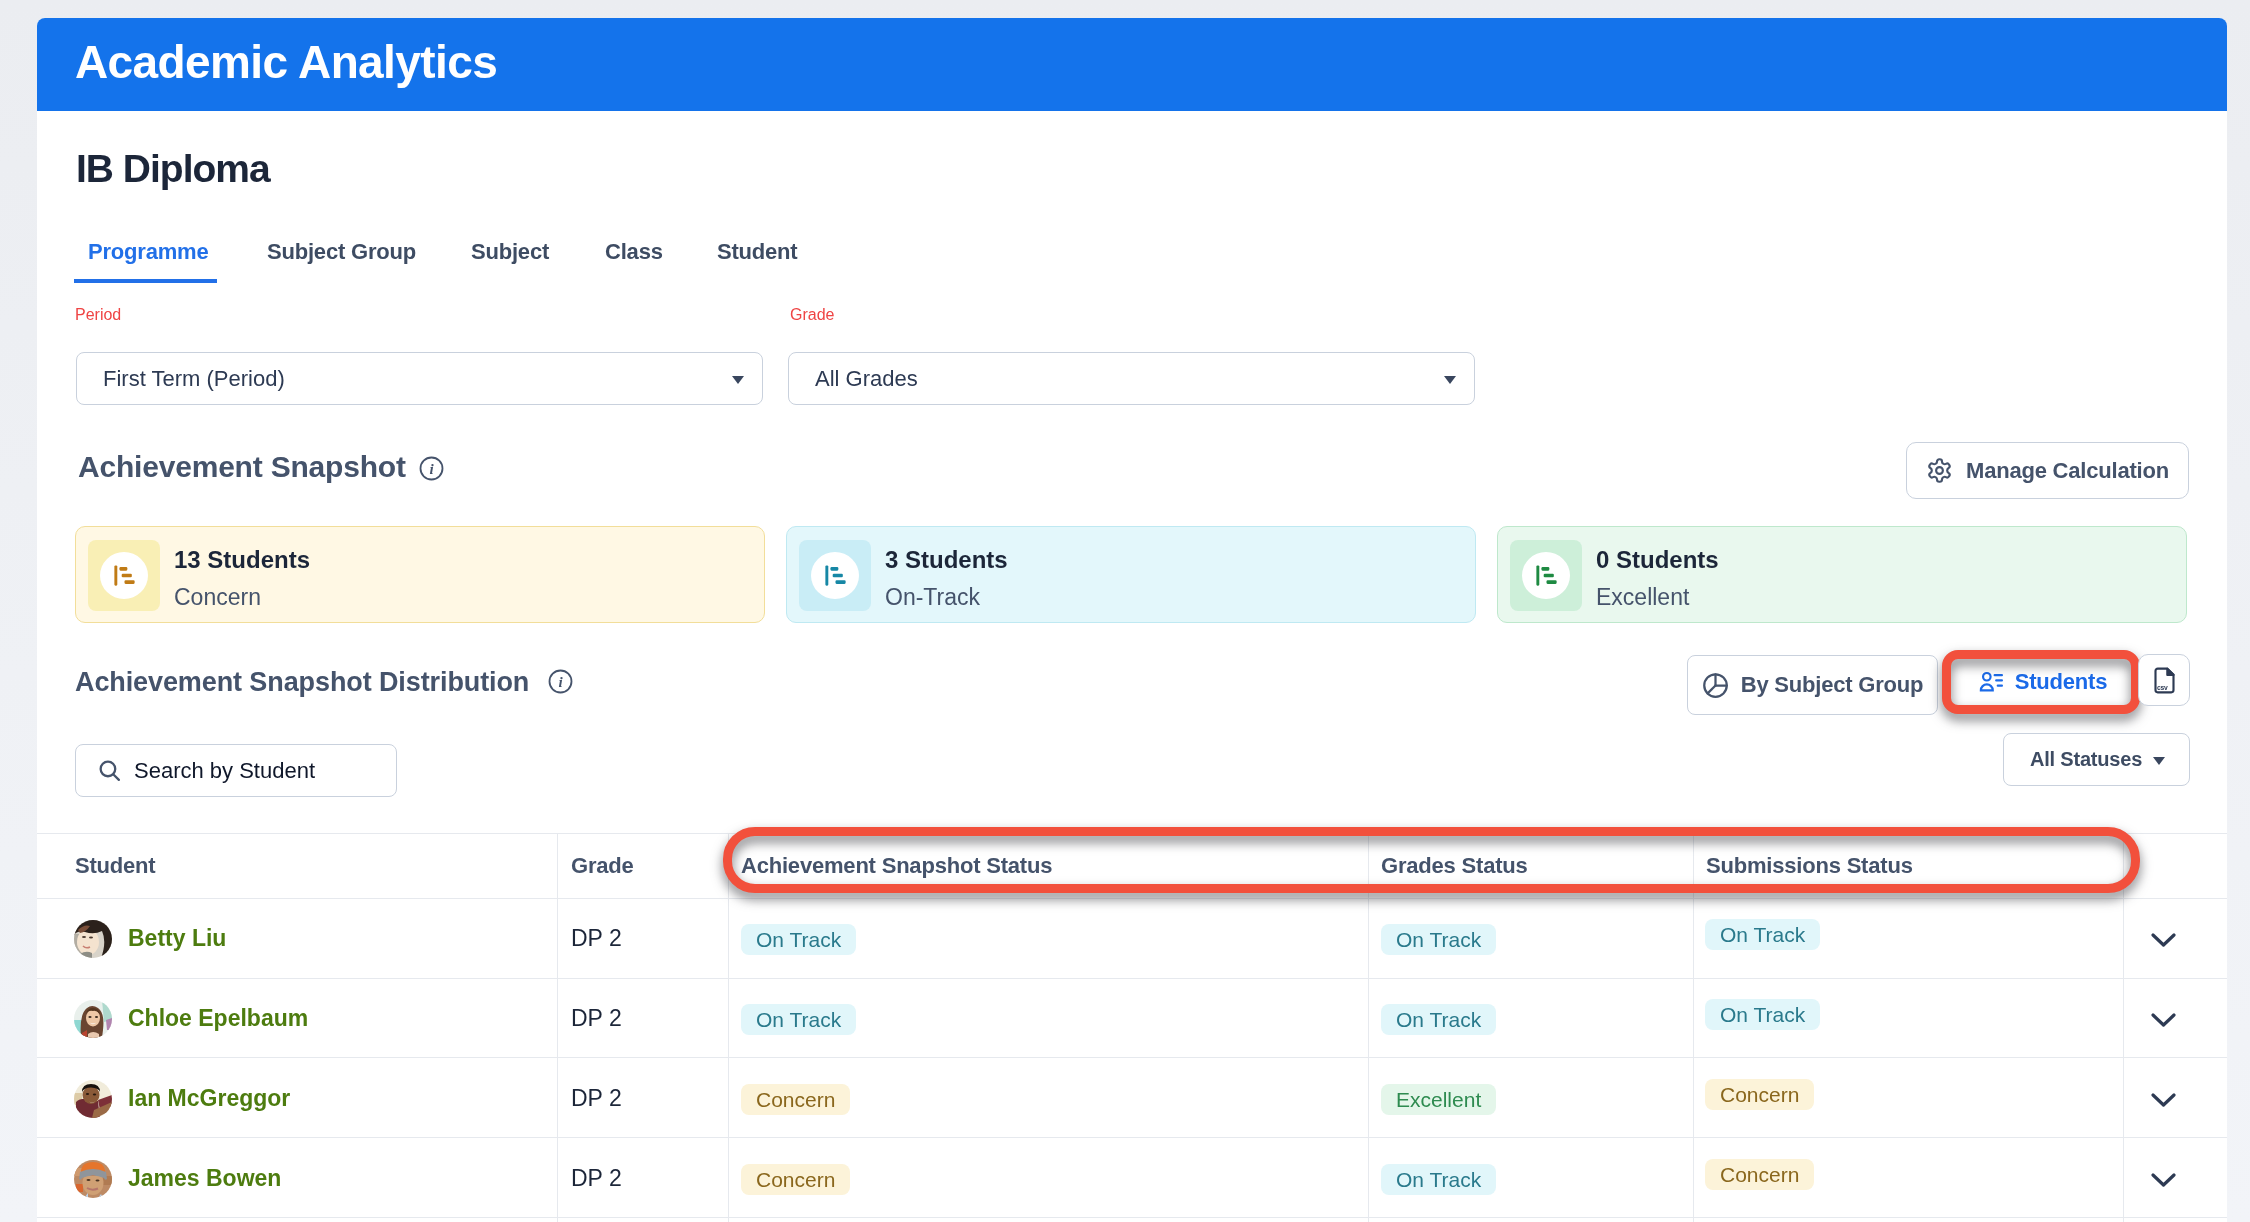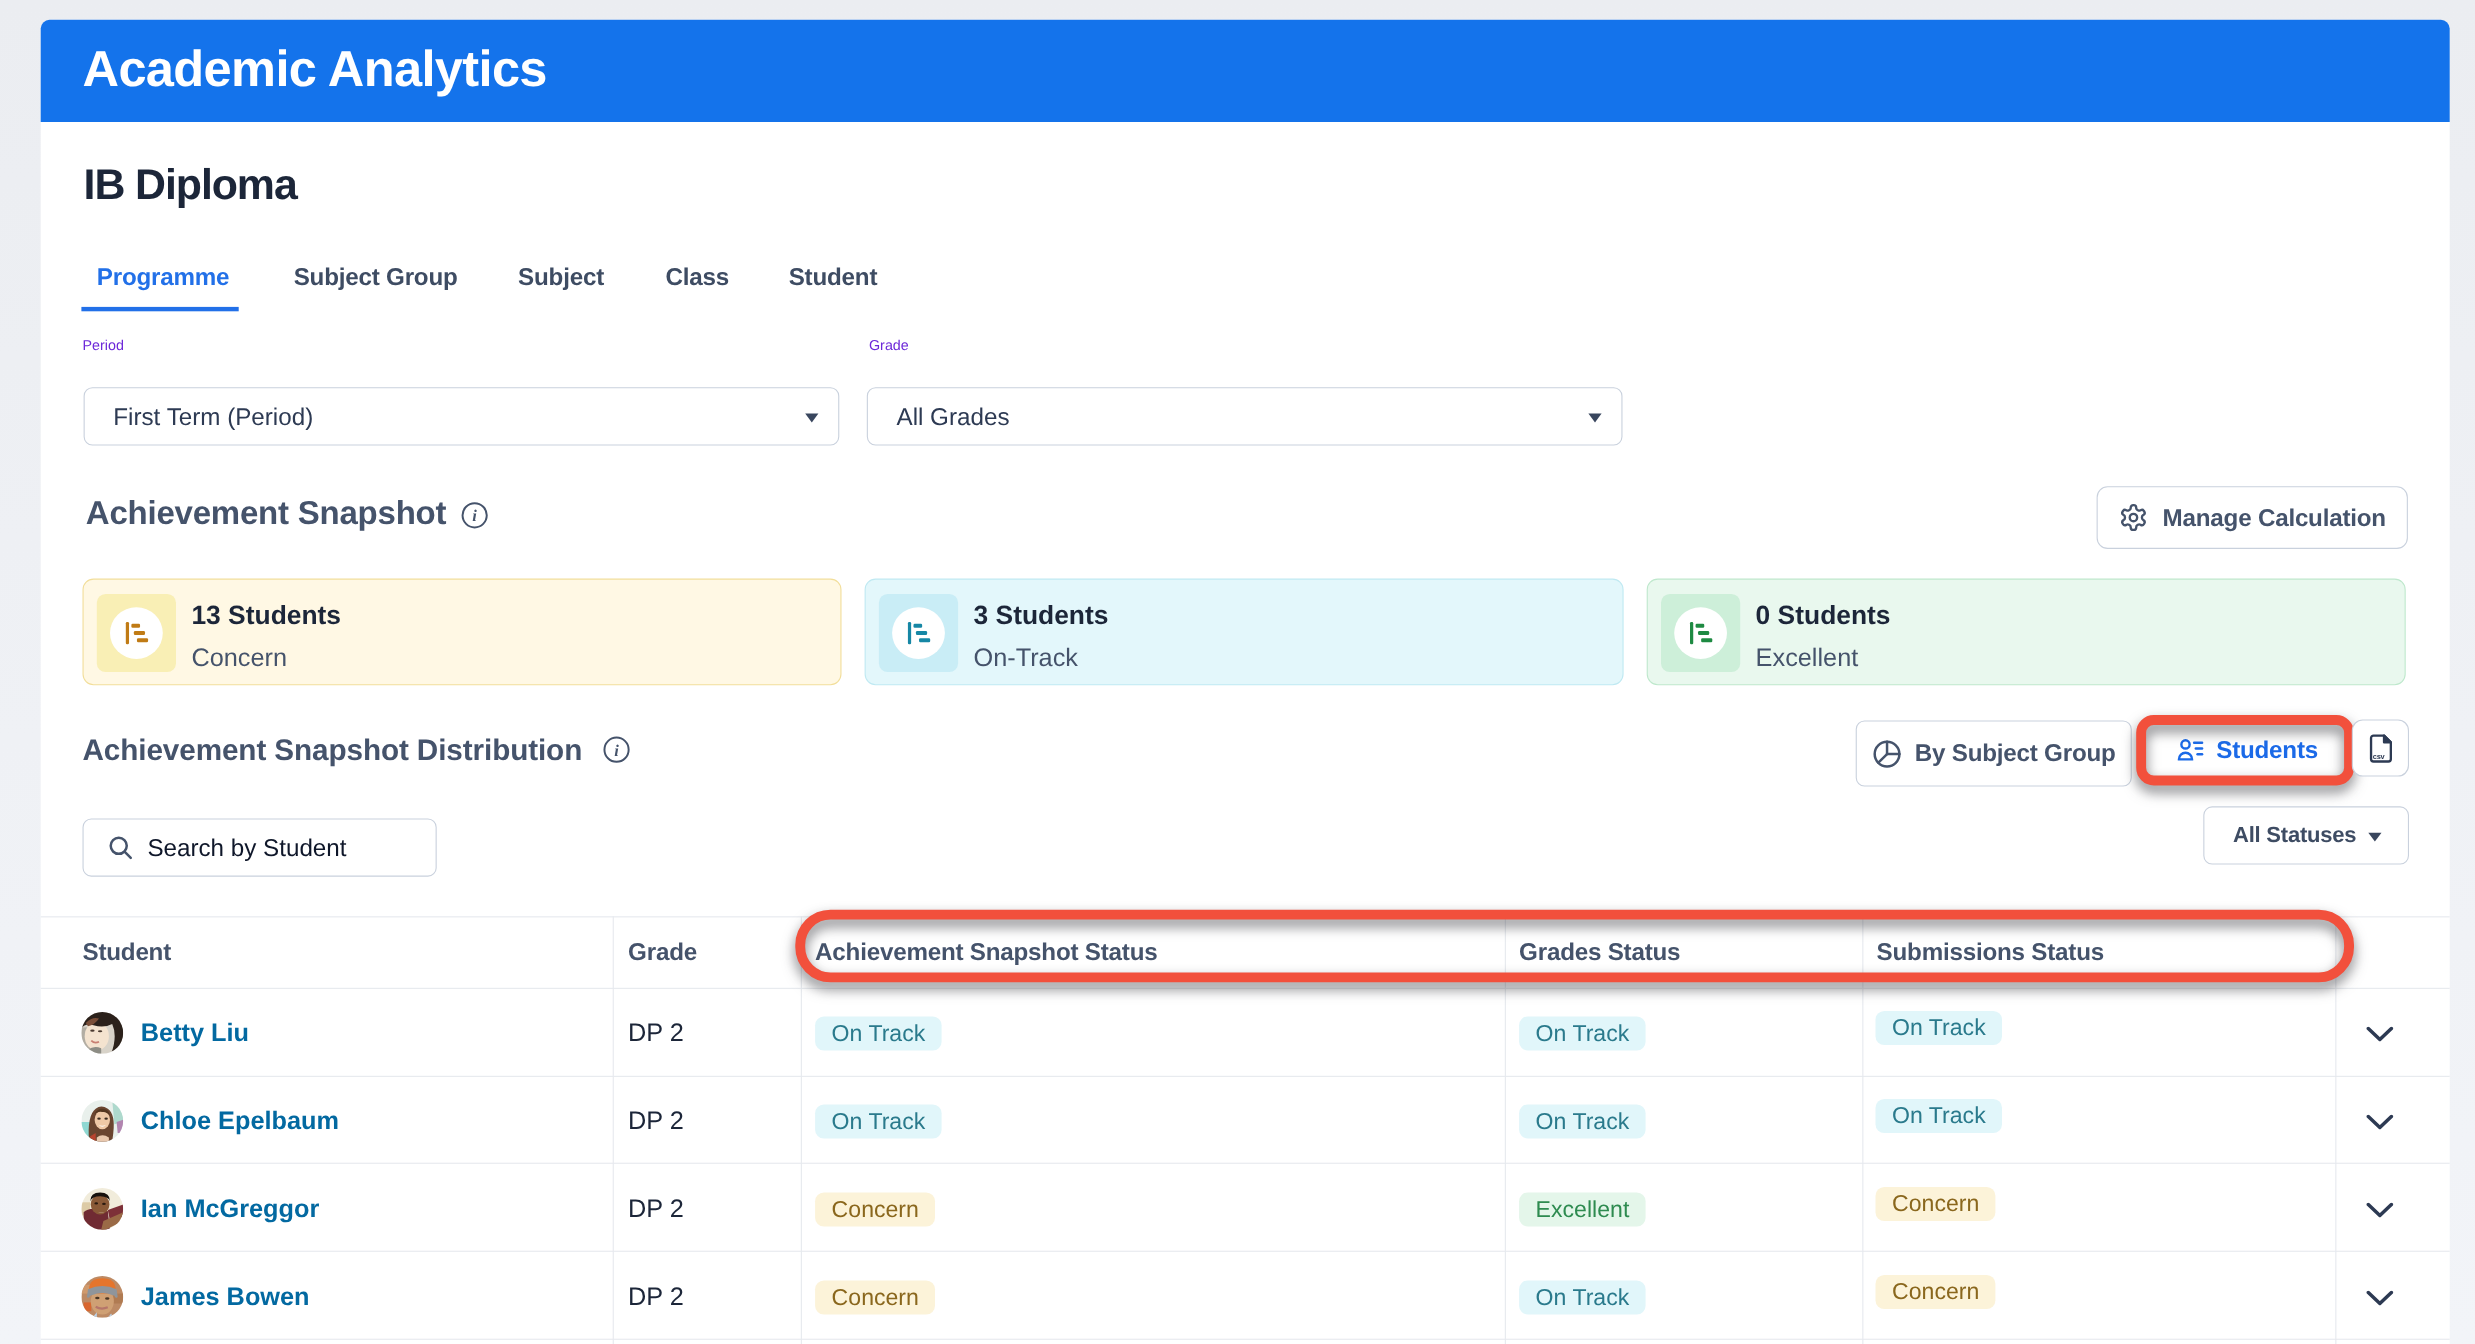--- a/index.html
+++ b/index.html
@@ -5,39 +5,39 @@
   * { margin:0; padding:0; box-sizing:border-box; }
   html,body { width:2250px; height:1222px; background:linear-gradient(180deg,#ebedf1 0%,#eef0f4 40%,#f2f4f8 100%); font-family:"Liberation Sans", sans-serif; overflow:hidden; }
   .abs { position:absolute; }
   .card { position:absolute; left:37px; top:18px; width:2190px; height:1204px; background:#ffffff; border-radius:8px 8px 0 0; }
   .topbar { position:absolute; left:37px; top:18px; width:2190px; height:93px; background:#1473eb; border-radius:8px 8px 0 0; }
   .title { position:absolute; left:75px; top:35px; font-size:46px; font-weight:bold; color:#ffffff; letter-spacing:-0.6px; }
   .ibd { position:absolute; left:76px; top:147px; font-size:39px; font-weight:bold; color:#1c2639; letter-spacing:-1px; }
   .tab { position:absolute; top:239px; font-size:22px; font-weight:bold; color:#3e4c63; letter-spacing:-0.2px; }
   .tab.active { color:#2270e8; }
   .tabline { position:absolute; left:74px; top:279px; width:143px; height:4px; background:#2270e8; }
-  .label { position:absolute; font-size:13px; color:#6d28d9; }
+  .label { position:absolute; font-size:16px; color:#ef4444; }
   .select { position:absolute; height:53px; background:#fff; border:1px solid #c9d1dd; border-radius:8px; font-size:22px; color:#2d3a53; display:flex; align-items:center; }
   .caret { width:0; height:0; border-left:6px solid transparent; border-right:6px solid transparent; border-top:8px solid #39465e; position:absolute; }
   .seltext { position:absolute; left:26px; top:50%; transform:translateY(-50%); }
   .secthead { position:absolute; font-size:30px; font-weight:bold; color:#45536b; letter-spacing:-0.2px; }
   .btn { position:absolute; background:#fff; border:1px solid #c9d1dd; border-radius:10px; display:flex; align-items:center; justify-content:center; font-size:22px; font-weight:bold; color:#45536b; letter-spacing:-0.2px; }
   .statcard { position:absolute; top:526px; width:690px; height:97px; border-radius:10px; border:1px solid; }
   .tile { position:absolute; left:12px; top:13px; width:72px; height:71px; border-radius:8px; }
   .tilecircle { position:absolute; left:24px; top:25px; width:48px; height:47px; border-radius:50%; background:#fff; display:flex; align-items:center; justify-content:center; }
   .statnum { position:absolute; left:98px; top:19px; font-size:24px; font-weight:bold; color:#1c2639; }
   .statlab { position:absolute; left:98px; top:57px; font-size:23px; color:#45536b; }
   .badge { display:inline-block; height:31px; line-height:31px; border-radius:8px; padding:0 15px; font-size:21px; }
   .b-ontrack { background:#e1f6fa; color:#2a7a8c; }
   .b-concern { background:#fcf3d9; color:#8a671d; }
   .b-excellent { background:#e4f6ea; color:#2e8b50; }
   .hline { position:absolute; left:37px; width:2190px; height:1px; background:#e6e9ee; }
   .vline { position:absolute; width:1px; background:#e6e9ee; }
   .thead { position:absolute; font-size:22px; font-weight:bold; color:#45536b; letter-spacing:-0.2px; }
-  .name { position:absolute; left:128px; font-size:23px; font-weight:bold; color:#0369a1; }
+  .name { position:absolute; left:128px; font-size:23px; font-weight:bold; color:#4d7c0f; }
   .grade { position:absolute; left:571px; font-size:23px; color:#1c2639; }
   .redbox { position:absolute; border:9px solid #f2503c; filter: drop-shadow(0px 6px 6px rgba(35,35,42,0.6)); }
 </style>
 </head>
 <body>
 <div class="card"></div>
 <div class="topbar"></div>
 <div class="title">Academic Analytics</div>
 <div class="ibd">IB Diploma</div>
 

